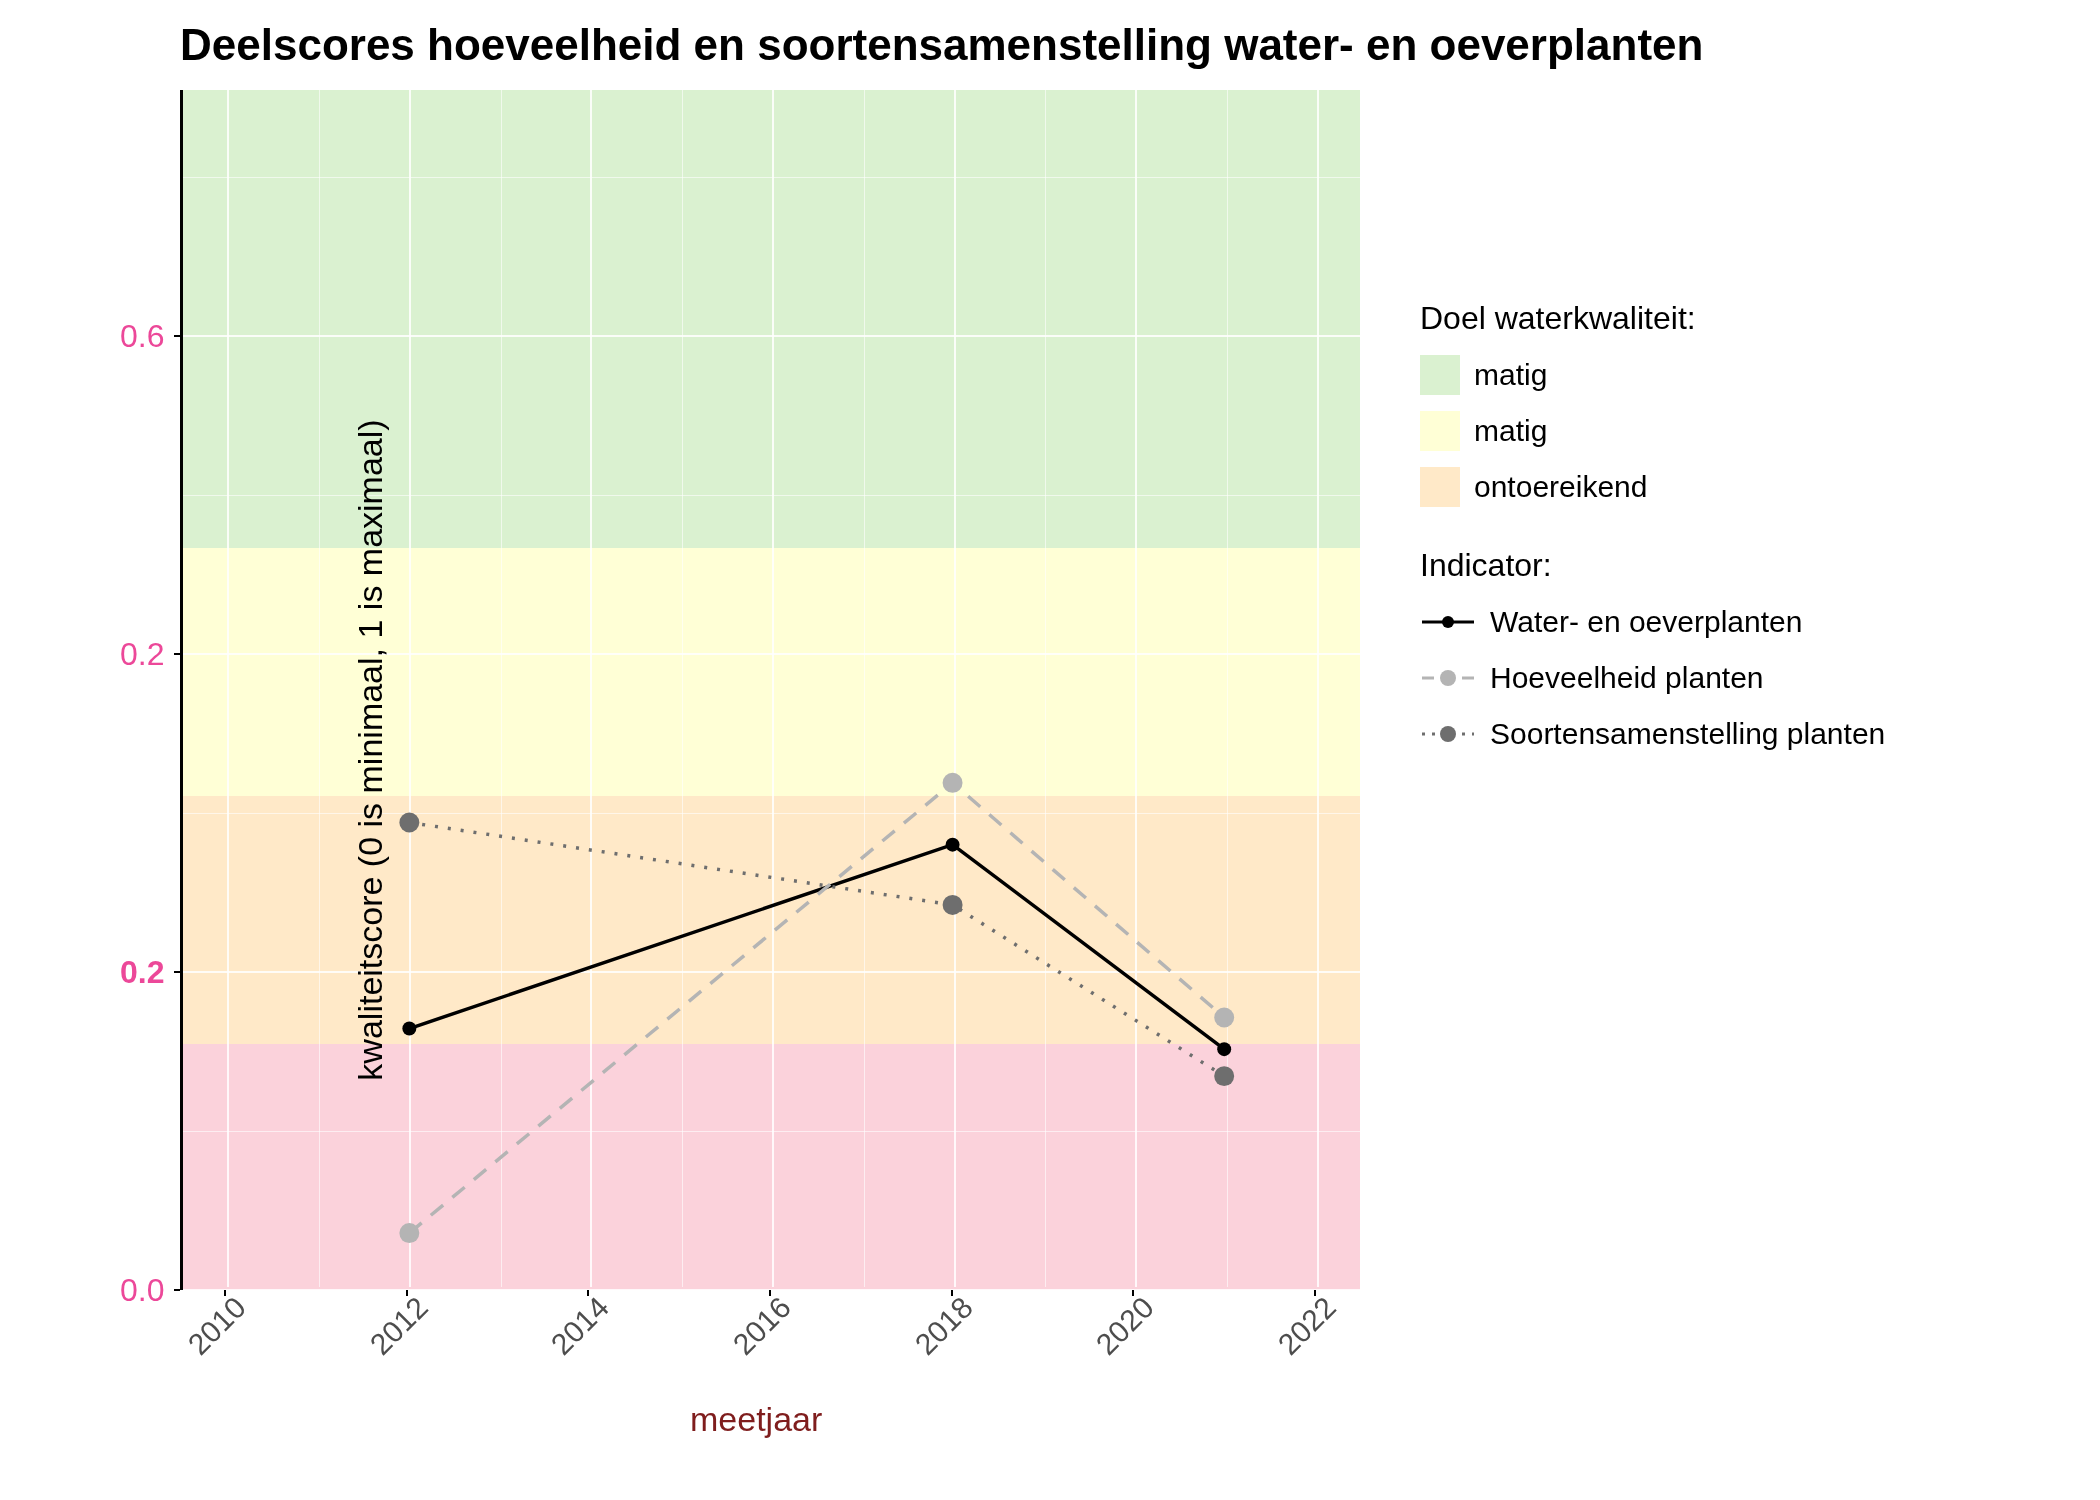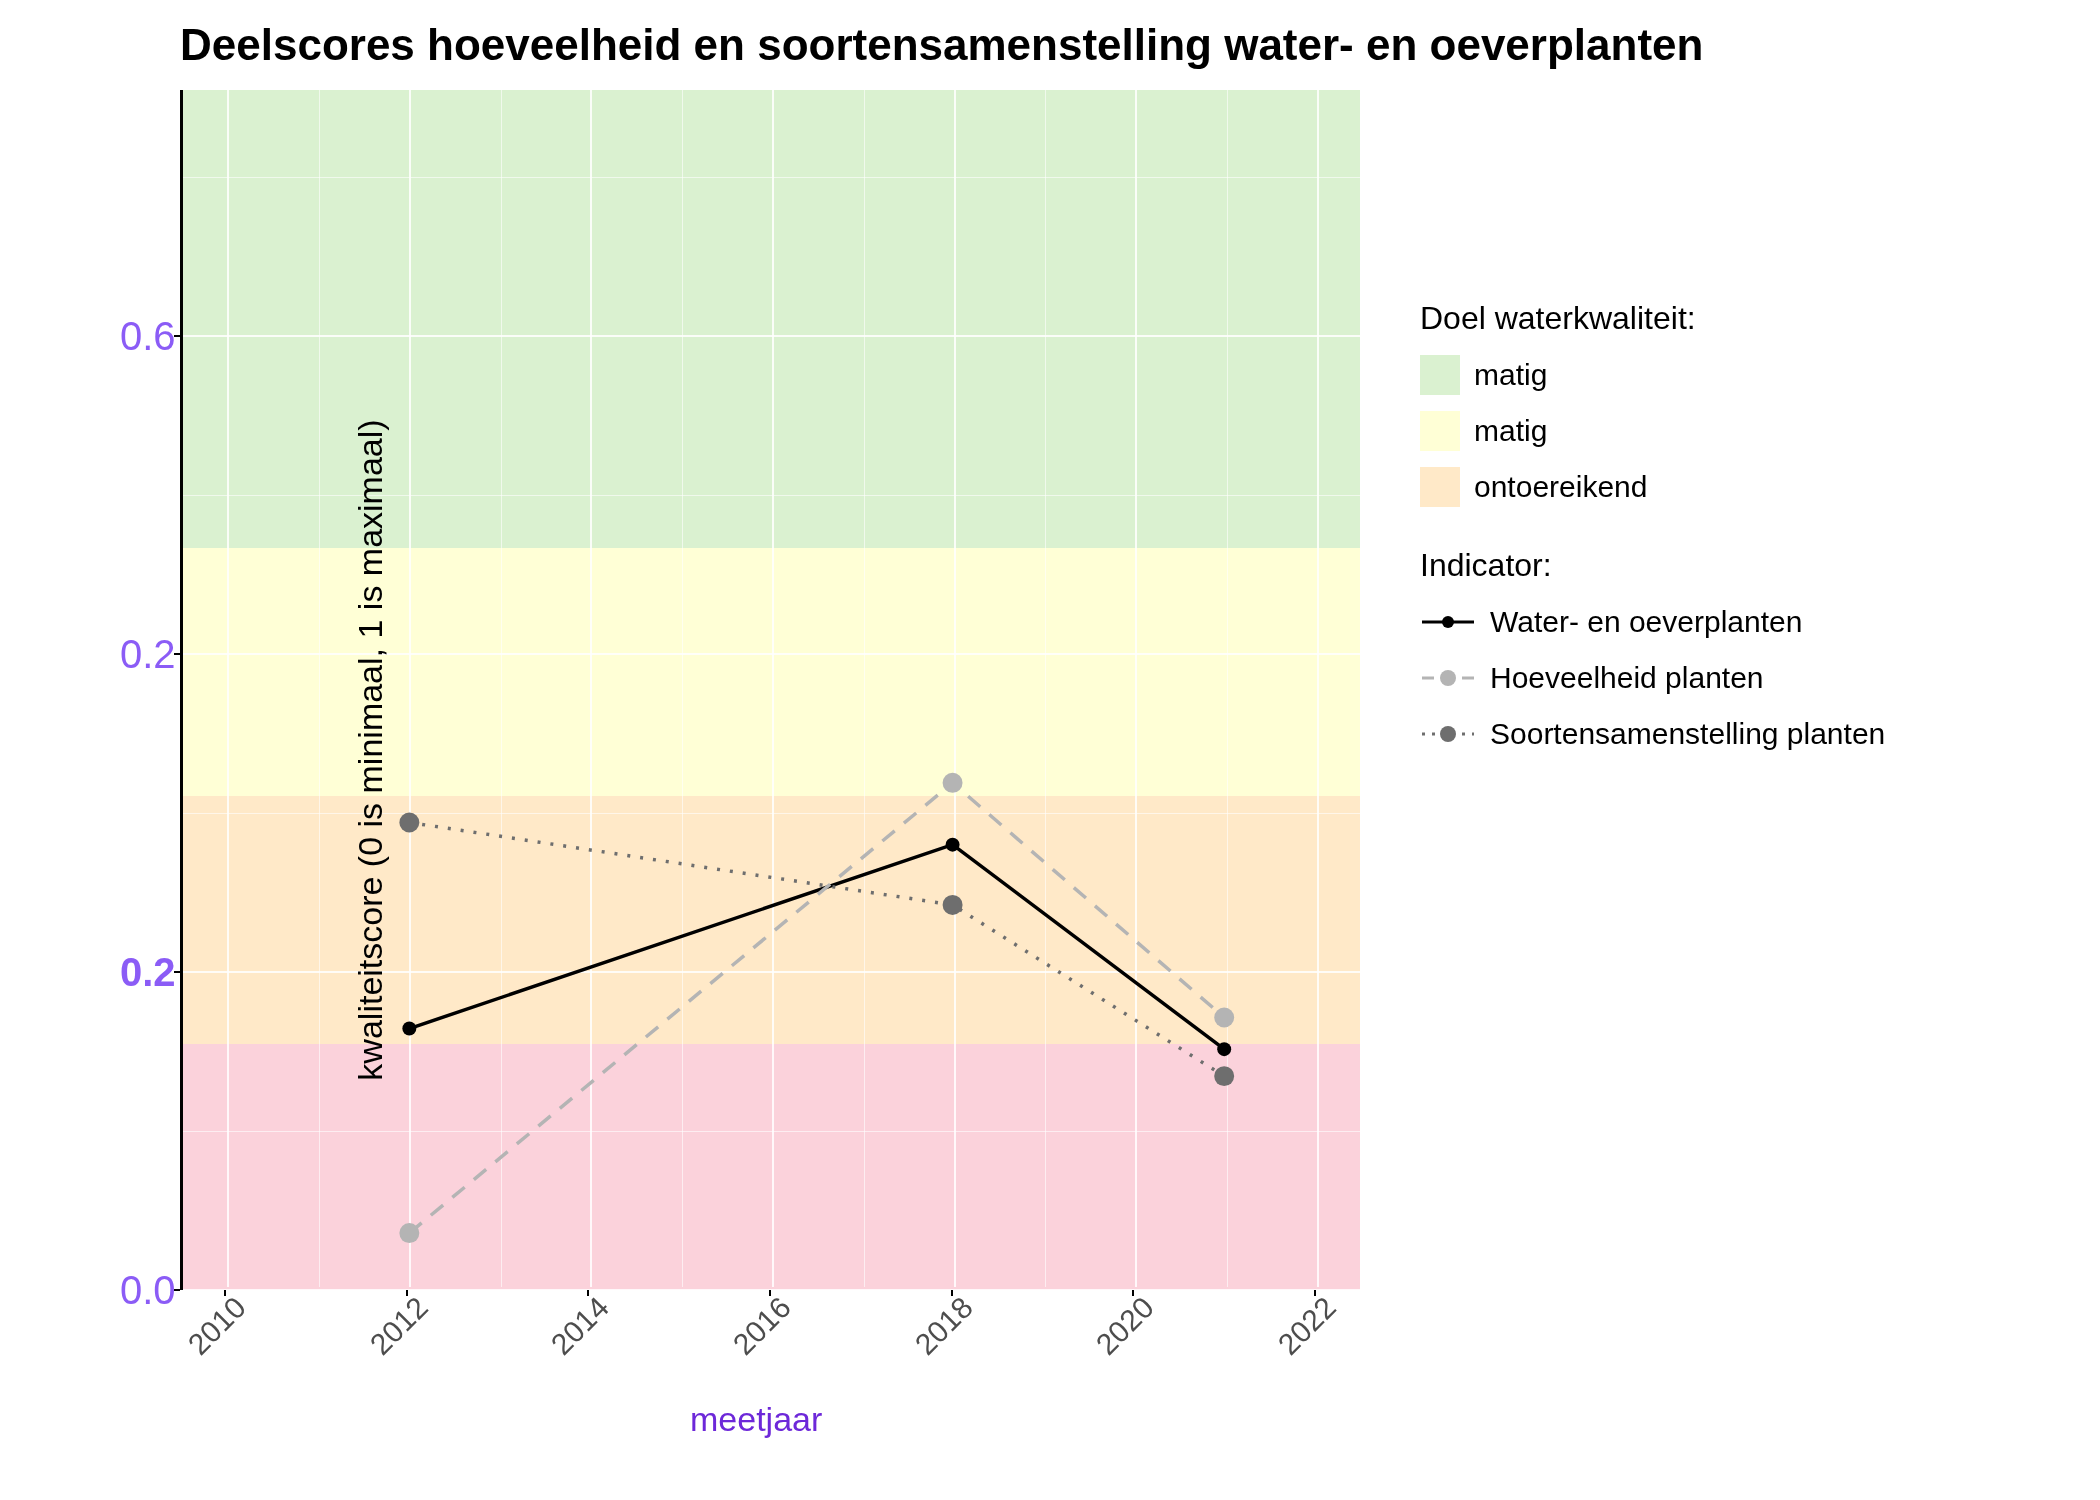--- a/index.html
+++ b/index.html
@@ -53,23 +53,23 @@
     opacity: 0.85;
   }
   .grid-h { left: 0; width: 100%; height: 2px; }
   .grid-v { top: 0; height: 100%; width: 2px; }
 
   
   .ytick {
     position: absolute;
     left: 120px;
     width: 50px;
-    text-align: center;
-    font-size: 40px;
-    color: #8b5cf6;
+    text-align: left;
+    font-size: 32px;
+    color: #ec4899;
     transform: translateY(-50%);
   }
   .xtick {
     position: absolute;
     font-size: 30px;
     color: #4d4d4d;
     transform-origin: top center;
     transform: translate(-50%,0) rotate(-45deg);
     white-space: nowrap;
   }
@@ -79,21 +79,21 @@
     top: 50%;
     font-size: 34px;
     color: #000;
     transform: translateY(-50%) rotate(-90deg);
     transform-origin: center;
     white-space: nowrap;
   }
   .xlabel {
     position: absolute;
     font-size: 34px;
-    color: #6d28d9;
+    color: #7f1d1d;
   }
   .tick-mark-y {
     position: absolute;
     left: 174px;
     width: 6px;
     height: 2px;
     background: #000;
   }
   .tick-mark-x {
     position: absolute;

